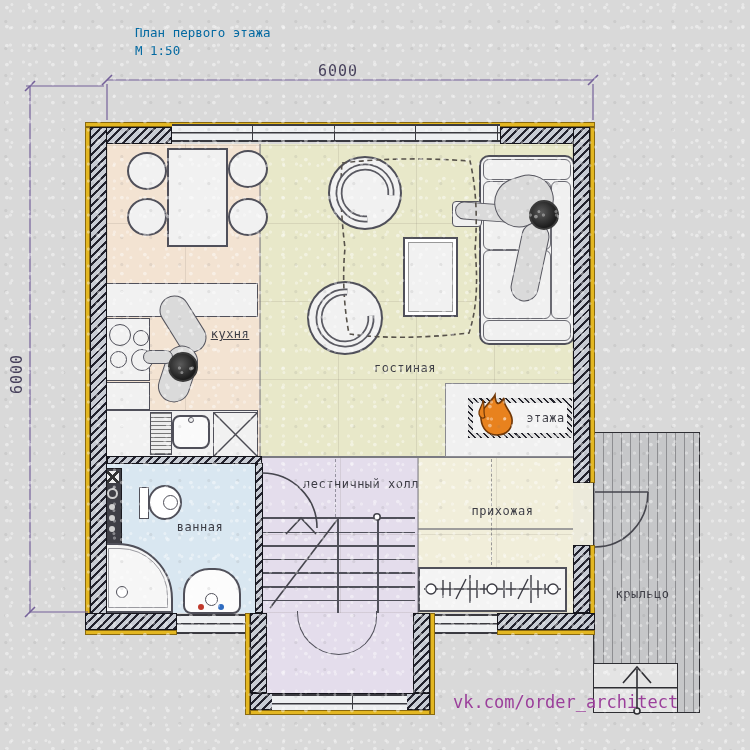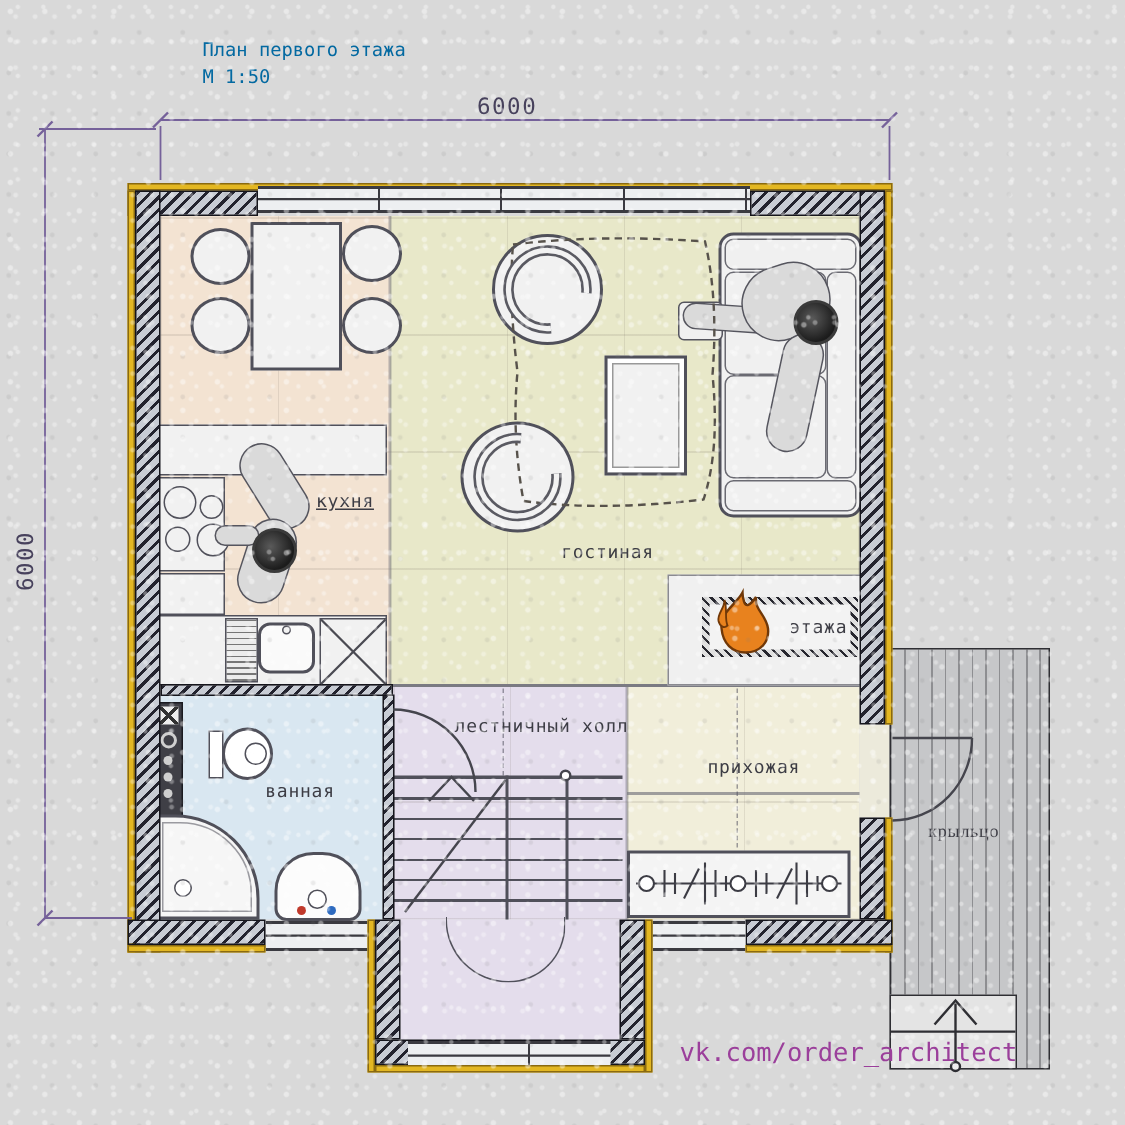--- a/index.html
+++ b/index.html
@@ -247,21 +247,21 @@
     </g>
     <text x="318" y="76">6000</text>
     <text x="22" y="374" transform="rotate(-90 22 374)" text-anchor="middle">6000</text>
   </svg>
 
   <div class="abs room-label" style="left:180px;top:327px;width:100px;text-decoration:underline;">кухня</div>
   <div class="abs room-label" style="left:350px;top:361px;width:110px;">гостиная</div>
   <div class="abs room-label" style="left:145px;top:520px;width:110px;">ванная</div>
   <div class="abs room-label" style="left:281px;top:477px;width:160px;">лестничный холл</div>
   <div class="abs room-label" style="left:440px;top:504px;width:125px;">прихожая</div>
-  <div class="abs room-label" style="left:600px;top:547px;width:85px;font-family:Liberation Serif, serif;">крыльцо</div>
+  <div class="abs room-label" style="left:600px;top:587px;width:85px;">крыльцо</div>
 
   <div id="title-block">
     <div>План первого этажа</div>
     <div>М 1:50</div>
   </div>
 
   <div id="texture"></div>
 
   <div id="watermark">vk.com/order_architect</div>
 </div>

